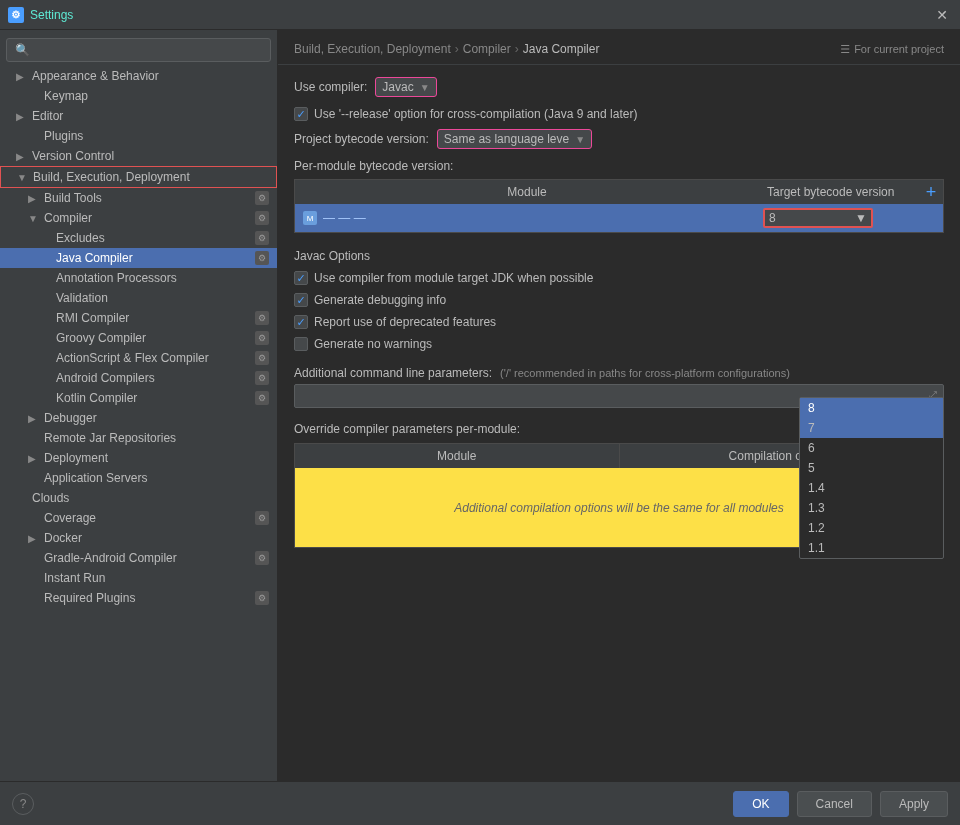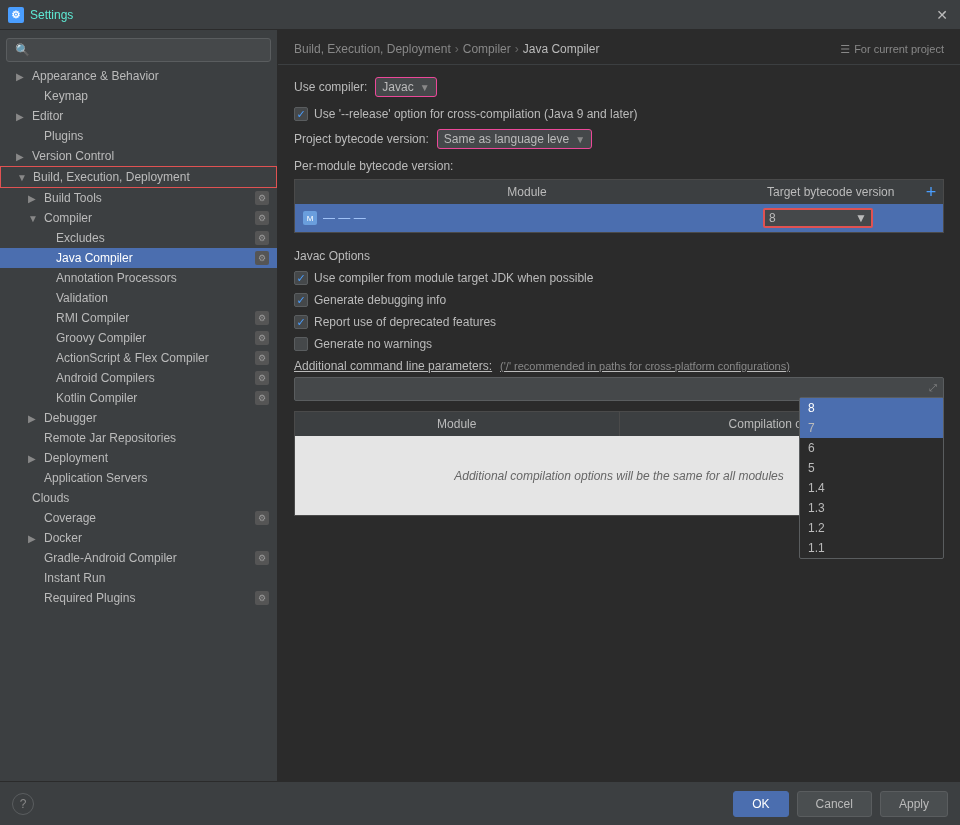--- a/index.html
+++ b/index.html
@@ -240,21 +240,21 @@
       font-size: 10px;
       cursor: pointer;
     }
 
     
     .override-section {
       margin-top: 8px;
     }
 
     .override-body {
-      background: #e5e5e5;
+      background: #fde047;
       border: 1px solid #4a4a4a;
       border-top: none;
       height: 80px;
       display: flex;
       align-items: center;
       justify-content: center;
       color: #666;
       font-size: 12px;
       font-style: italic;
     }
@@ -555,31 +555,36 @@
           <div class="checkbox-row">
       <div class="checkbox-box">✓</div>
       <span>Report use of deprecated features</span>
     </div>
           <div class="checkbox-row">
       <div class="checkbox-box"></div>
       <span>Generate no warnings</span>
     </div>
         </div>
 
-      <div style="margin-top: 8px; text-decoration: underline;">
+      <div style="margin-top: 15px;">
         <div style="display: flex; align-items: baseline; margin-bottom: 4px;">
           <span class="form-label">Additional command line parameters:</span>
           <span style="font-size: 11px; color: #888; margin-left: 8px;">('/' recommended in paths for cross-platform configurations)</span>
         </div>
         <div class="cmdline-input">
           <div class="cmdline-input-expand">⤢</div>
         </div>
       </div>
 
       <div class="override-section">
+        <div style="display: flex; align-items: center; margin-bottom: 4px;">
+          <span class="form-label">Override compiler parameters per-module:</span>
+          <span style="color: #4a9eff; font-size: 18px; margin-left: auto; cursor: pointer;">+</span>
+          <span style="color: #888; font-size: 16px; margin-left: 4px; cursor: pointer;">—</span>
+        </div>
 
         <div style="display: flex; background: #3c3f41; border: 1px solid #4a4a4a; border-bottom: none;">
           <div style="flex: 1; text-align: center; padding: 5px 8px; font-size: 12px; color: #bbbbbb; font-weight: 500; border-right: 1px solid #4a4a4a;">Module</div>
           <div style="flex: 1; text-align: center; padding: 5px 8px; font-size: 12px; color: #bbbbbb; font-weight: 500;">Compilation options</div>
         </div>
 
         <div class="override-body">
           <span style="color: #666; font-style: italic;">Additional compilation options will be the same for all modules</span>
         </div>
       </div>

